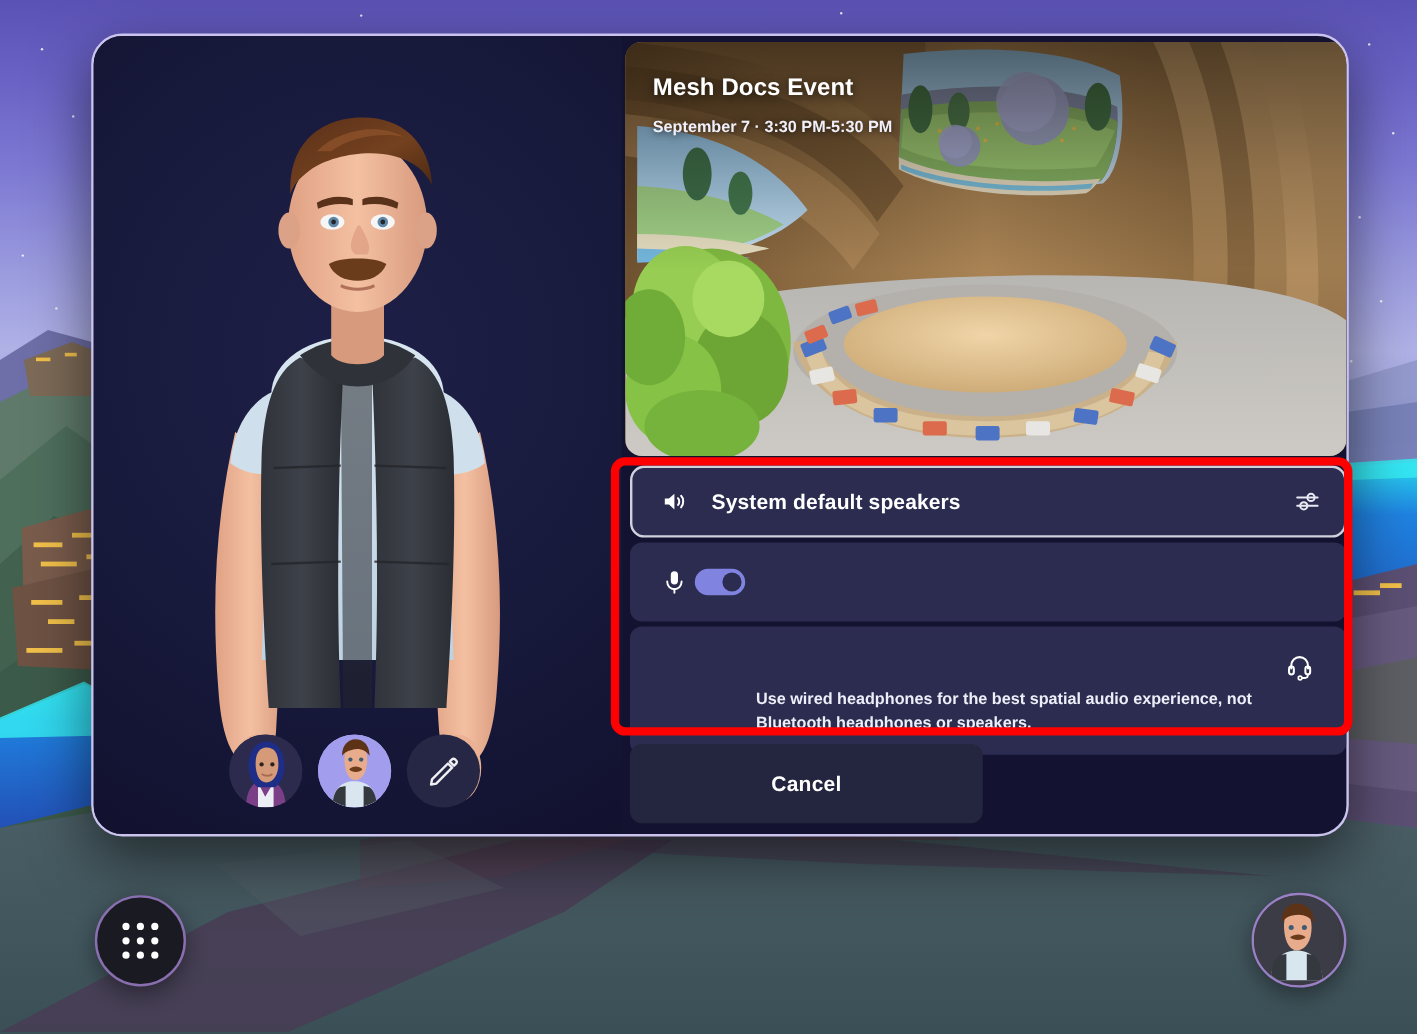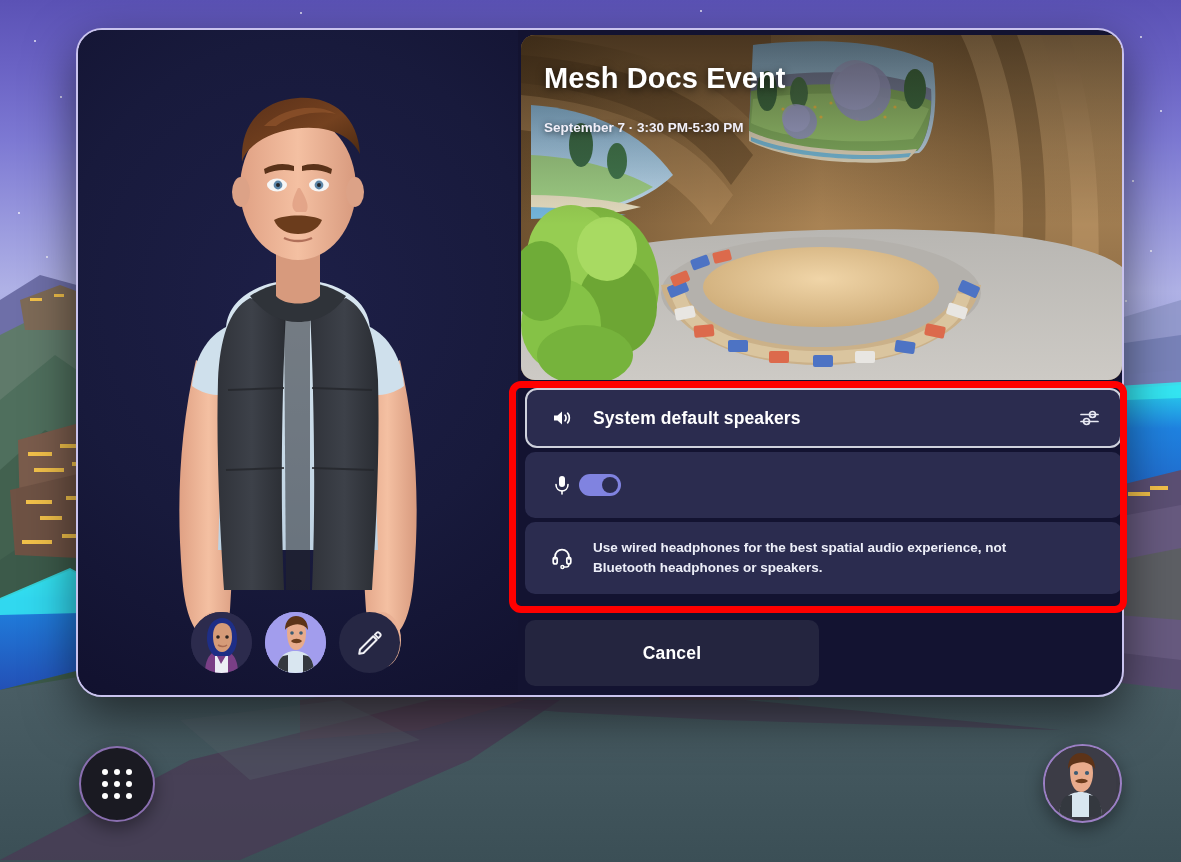--- a/index.html
+++ b/index.html
@@ -38,25 +38,25 @@
   #venue{
     position:absolute;left:3px;top:5px;width:601px;height:345px;
     border-radius:14px;overflow:hidden;background:#8a6a42;
   }
   #venue-overlay{
     position:absolute;inset:0;
     background:linear-gradient(180deg,rgba(20,12,4,.55) 0%,rgba(20,12,4,.20) 32%,rgba(0,0,0,0) 55%);
   }
   #venue-text{position:absolute;left:26px;top:32px;z-index:9;}
   #event-title{
-    font-size:29px;font-weight:bold;color:#fff;letter-spacing:.1px;
+    font-size:20px;font-weight:bold;color:#fff;letter-spacing:.1px;
     text-shadow:0 2px 8px rgba(0,0,0,.65);margin:0;
   }
   #event-time{
-    font-size:13.5px;font-weight:bold;color:#f1eff9;margin-top:25px;
+    font-size:13.5px;font-weight:bold;color:#f1eff9;margin-top:13px;
     text-shadow:0 1px 6px rgba(0,0,0,.7);
   }
 
   
   #audio-panel{
     position:absolute;left:7px;top:358px;width:597px;
   }
   .dev-row{
     display:flex;align-items:center;height:66px;
     background:#2b2c4f;border-radius:10px;position:relative;
@@ -72,22 +72,22 @@
     letter-spacing:.1px;
   }
   .eq-btn{width:28px;height:28px;display:flex;align-items:center;justify-content:center;color:#e8e9f3;}
   .toggle{
     width:42px;height:22px;border-radius:11px;background:#8083e0;position:relative;flex:0 0 42px;
   }
   .toggle .knob{
     position:absolute;right:3px;top:3px;width:16px;height:16px;border-radius:50%;background:#2b2c4f;
   }
   .hint-row{
-    display:flex;align-items:center;background:#2b2c4f;border-radius:10px;
-    padding:16px 22px 17px 20px;box-sizing:border-box;min-height:62px;
+    display:flex;align-items:flex-end;background:#2b2c4f;border-radius:10px;
+    padding:16px 22px 17px 20px;box-sizing:border-box;min-height:62px;flex-direction:column;
   }
   .hint-icon{width:34px;flex:0 0 34px;display:flex;align-items:center;justify-content:center;color:#fff;padding-top:1px;}
   .hint-text{
     font-size:13.5px;font-weight:bold;color:#eceef8;margin-left:14px;line-height:1.45;max-width:470px;
   }
 
   
   #annotation{
     position:absolute;left:509px;top:381px;width:618px;height:232px;
     border:7px solid #ff0000;border-radius:12px;box-sizing:border-box;

